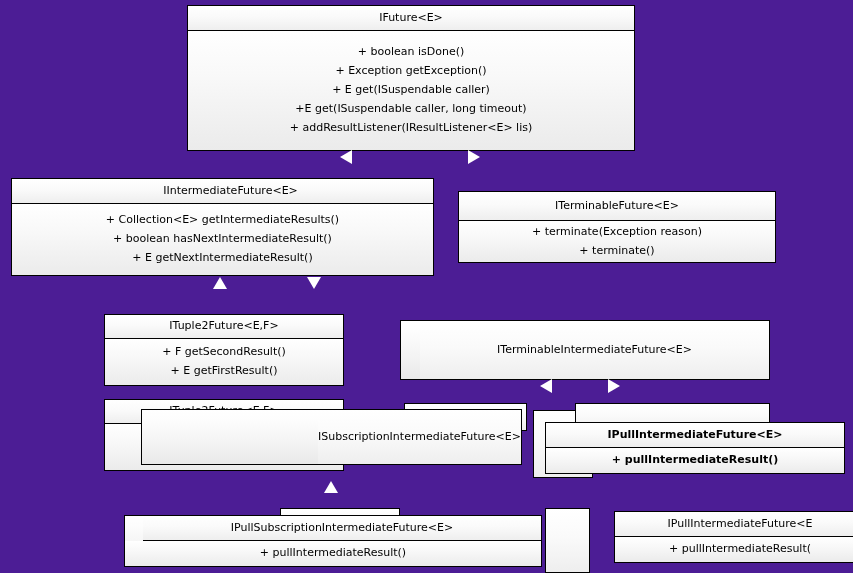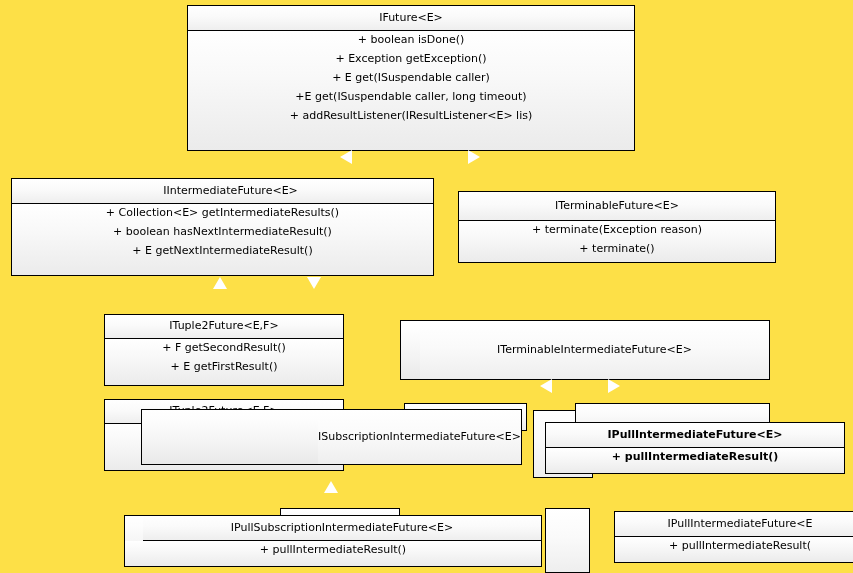--- a/index.html
+++ b/index.html
@@ -4,21 +4,21 @@
 <style>
   html, body {
     margin: 0;
     padding: 0;
     background: #000000;
   }
   #diagram {
     position: relative;
     width: 853px;
     height: 573px;
-    background: #fde047;
+    background: #4c1d95;
     overflow: hidden;
     font-family: "DejaVu Sans", sans-serif;
   }
   .uml-class {
     position: absolute;
     box-sizing: border-box;
     border: 1px solid #000000;
     background: linear-gradient(to bottom, #ffffff 0%, #fdfdfd 18%, #f3f3f3 62%, #e9e9e9 100%);
     display: flex;
     flex-direction: column;
@@ -37,20 +37,21 @@
     white-space: nowrap;
   }
   .uml-title.has-members {
     border-bottom: 1px solid #000000;
   }
   .uml-members {
     box-sizing: border-box;
     flex: 1 1 auto;
     display: flex;
     flex-direction: column;
+    justify-content: center;
     background: linear-gradient(to bottom, #ffffff 0%, #f8f8f8 40%, #ebebeb 100%);
   }
   .uml-member {
     text-align: center;
     color: #000000;
     font-size: 11px;
     line-height: 1.18;
     padding: 3px 6px;
     white-space: nowrap;
   }

